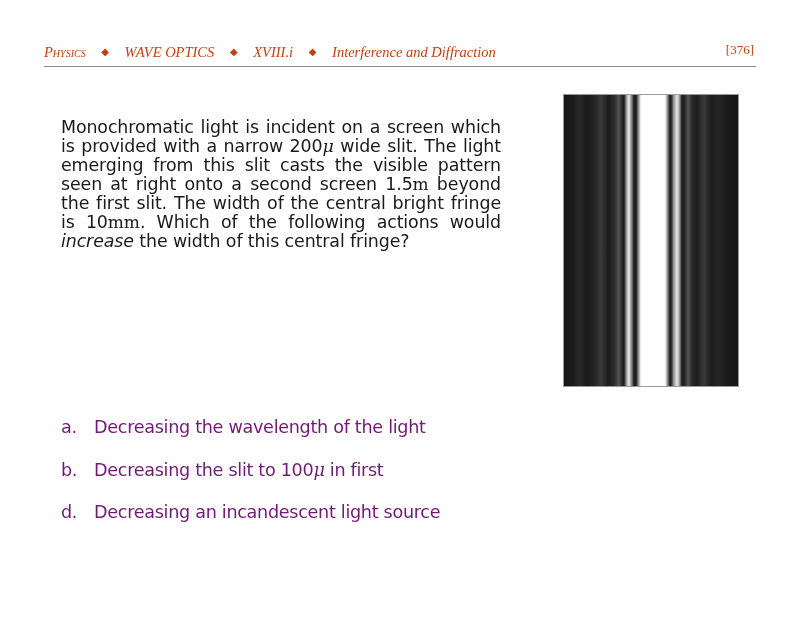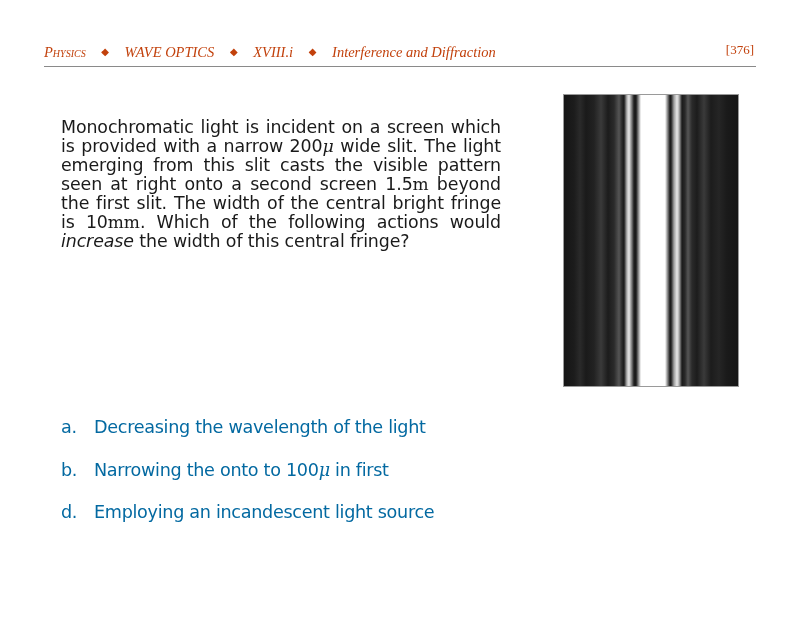--- a/index.html
+++ b/index.html
@@ -36,21 +36,21 @@
         #1a1a1a 60px, #b5b5b5 63px, #e8e8e8 65px, #9a9a9a 67px, #1e1e1e 70px,
         #1a1a1a 72px, #ffffff 77px, #ffffff 101px, #1a1a1a 106px,
         #1e1e1e 107px, #a0a0a0 110px, #e8e8e8 113px, #b0b0b0 115px, #1a1a1a 118px,
         #2a2a2a 121px, #555 124px, #2a2a2a 128px,
         #1c1c1c 133px, #3a3a3a 140px, #1c1c1c 147px,
         #252525 155px, #1a1a1a 163px, #151515 176px);
     }
 
     .options {
       position: absolute; left: 61px; top: 413px; width: 700px;
-      font-family: "DejaVu Sans", sans-serif; font-size: 17.6px; color: #0369a1;
+      font-family: "DejaVu Sans", sans-serif; font-size: 17.6px; color: #701a75;
       letter-spacing: -0.3px;
     }
     .option { position: relative; height: 42.5px; line-height: 28px; white-space: nowrap; }
     .option .letter { display: inline-block; width: 33px; }
     .option .unit { font-family: "DejaVu Serif", serif; }
     .option .mu { font-family: "DejaVu Serif", serif; font-style: italic; }
   </style>
 </head>
 <body>
 
@@ -70,18 +70,18 @@
 
 <div class="question"><span>Monochromatic light is incident on a screen which is provided with a narrow 200</span><span class="mu">μ</span><span> wide slit.  The light emerging from this slit casts the visible pattern seen at right onto a second screen 1.5</span><span class="unit">m</span><span> beyond the first slit.  The width of the central bright fringe is 10</span><span class="unit">mm</span><span>.  Which of the following actions would </span><em>increase</em><span> the width of this central fringe?</span></div>
 
 <div class="pattern"></div>
 
 <div class="options">
   <div class="option">
     <span class="letter">a.</span><span>Decreasing the wavelength of the light</span>
   </div>
   <div class="option">
-    <span class="letter">b.</span><span>Narrowing the onto to 100</span><span class="mu">μ</span><span> in first</span>
+    <span class="letter">b.</span><span>Decreasing the slit to 100</span><span class="mu">μ</span><span> in first</span>
   </div>
   <div class="option">
-    <span class="letter">d.</span><span>Employing an incandescent light source</span>
+    <span class="letter">d.</span><span>Decreasing an incandescent light source</span>
   </div>
 </div>
 
 </body></html>

